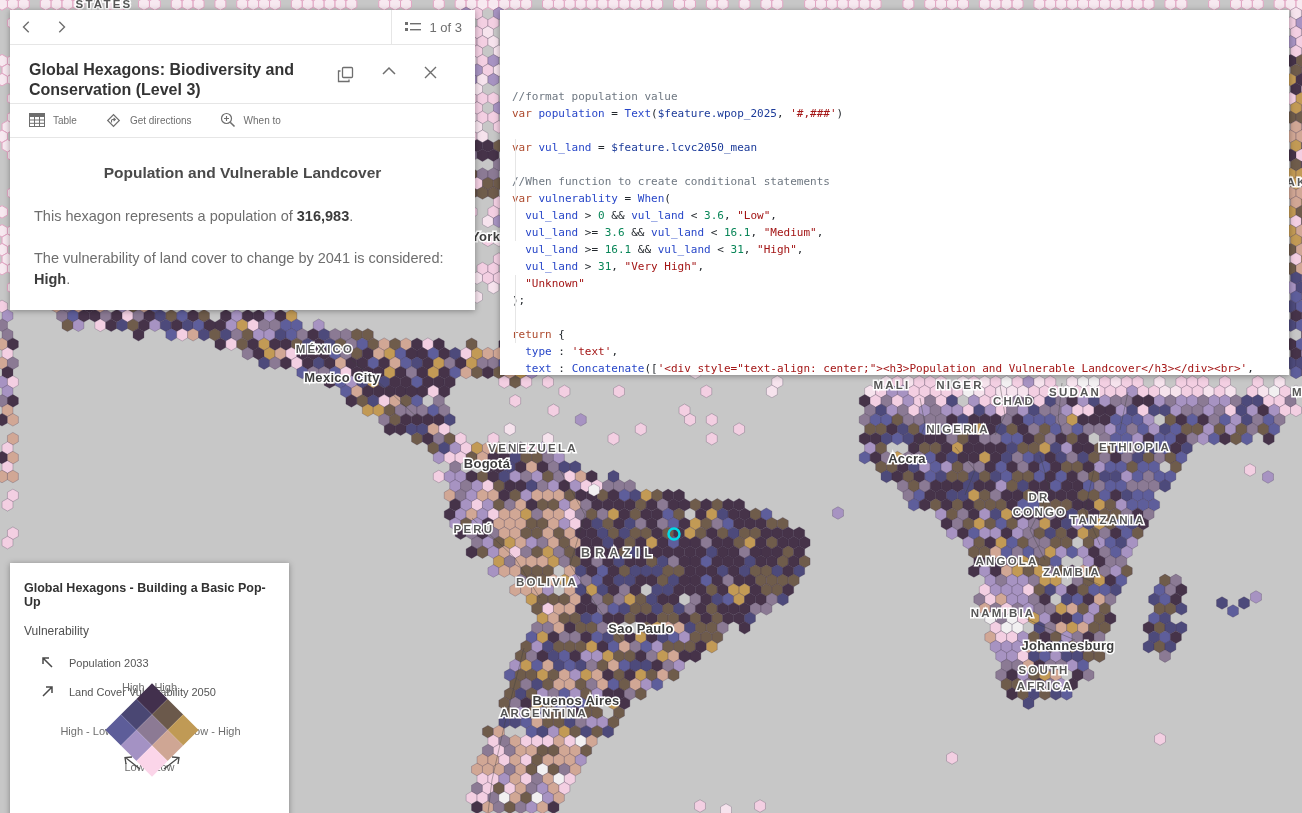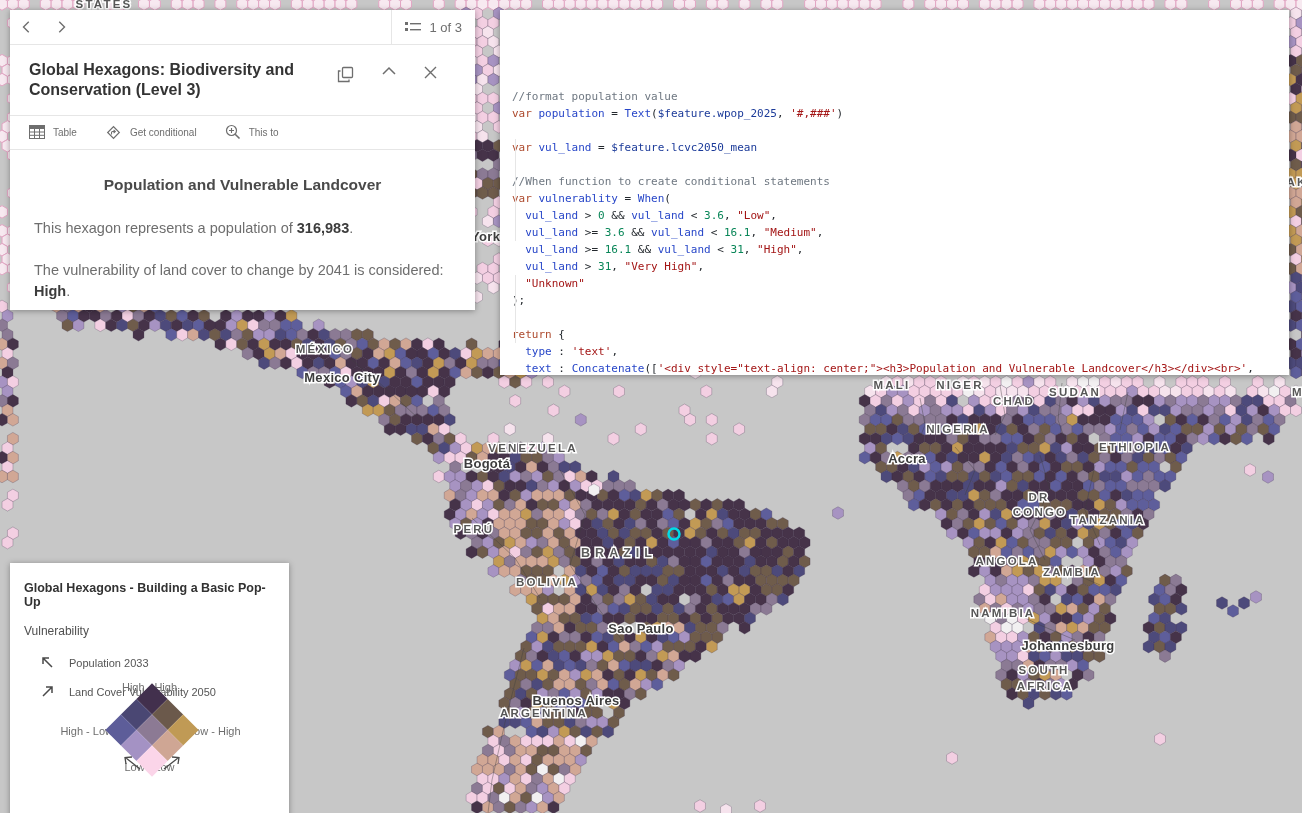--- a/index.html
+++ b/index.html
@@ -20,21 +20,21 @@
   .border-line{fill:none;stroke:#3f3f3f;stroke-opacity:.4;stroke-width:1;}
 
   
   .popup{left:10px;top:10px;width:465px;height:300px;}
   .popup-nav{display:flex;align-items:center;height:34px;border-bottom:1px solid #e6e6e6;}
   .nav-btn{width:34px;height:34px;display:flex;align-items:center;justify-content:center;
            color:#6e6e6e;cursor:pointer;background:none;border:none;padding:0;}
   .nav-spacer{flex:1;}
   .nav-count{display:flex;align-items:center;gap:8px;height:100%;padding:0 13px;
              border-left:1px solid #e6e6e6;color:#6e6e6e;font-size:13px;cursor:pointer;}
-  .popup-titlebar{display:flex;padding:15px 16px 14px 19px;border-bottom:1px solid #e6e6e6;}
+  .popup-titlebar{display:flex;padding:15px 16px 2px 19px;border-bottom:1px solid #e6e6e6;}
   .popup-title{font-size:16px;font-weight:bold;color:#333;line-height:1.28;width:300px;margin:0;}
   .title-icons{display:flex;align-items:flex-start;gap:28px;margin-left:8px;margin-top:6px;color:#6e6e6e;}
   .icon-btn{background:none;border:none;padding:0;color:#6e6e6e;cursor:pointer;display:flex;}
   .popup-actions{display:flex;align-items:center;gap:28px;height:33px;padding:0 19px;
                  border-bottom:1px solid #e6e6e6;color:#6e6e6e;font-size:10px;}
   .action{display:flex;align-items:center;gap:8px;cursor:pointer;}
   .popup-content{padding:26px 24px 0;}
   .popup-heading{font-size:15.5px;font-weight:bold;color:#4a4a4a;text-align:center;margin:0 0 24px;}
   .popup-content p{font-size:14.5px;color:#6e6e6e;line-height:1.45;margin:0 0 21px;}
   .popup-content b{color:#3c3c3c;}
@@ -2157,29 +2157,29 @@
         <rect x="0.5" y="0.5" width="15" height="3.5" fill="currentColor"></rect>
         <path d="M5.5 0.5 V13.5 M10.5 0.5 V13.5 M0.5 7 H15.5 M0.5 10.3 H15.5" stroke="currentColor" fill="none"></path>
       </svg>
       <span>Table</span>
     </div>
     <div class="action">
       <svg width="17" height="17" viewBox="0 0 17 17">
         <rect x="4.4" y="4.4" width="8.2" height="8.2" fill="none" stroke="currentColor" stroke-width="1.2" transform="rotate(45 8.5 8.5)"></rect>
         <path d="M6.5 10.5 L6.5 8.5 Q6.5 7.5 7.5 7.5 L10 7.5 M8.6 5.9 L10.3 7.5 L8.6 9.1" fill="none" stroke="currentColor" stroke-width="1.1"></path>
       </svg>
-      <span>Get conditional</span>
+      <span>Get directions</span>
     </div>
     <div class="action">
       <svg width="16" height="16" viewBox="0 0 16 16">
         <circle cx="6.5" cy="6.5" r="5" fill="none" stroke="currentColor" stroke-width="1.2"></circle>
         <path d="M6.5 4 V9 M4 6.5 H9" stroke="currentColor" stroke-width="1.1"></path>
         <path d="M10.2 10.2 L14.5 14.5" stroke="currentColor" stroke-width="1.6"></path>
       </svg>
-      <span>This to</span>
+      <span>When to</span>
     </div>
   </div>
 
   <div class="popup-content">
     <h2 class="popup-heading">Population and Vulnerable Landcover</h2>
     <p><span>This hexagon represents a population of </span><b>316,983</b><span>.</span></p>
     <p><span>The vulnerability of land cover to change by 2041 is considered: </span><b>High</b><span>.</span></p>
   </div>
 </div>
 

